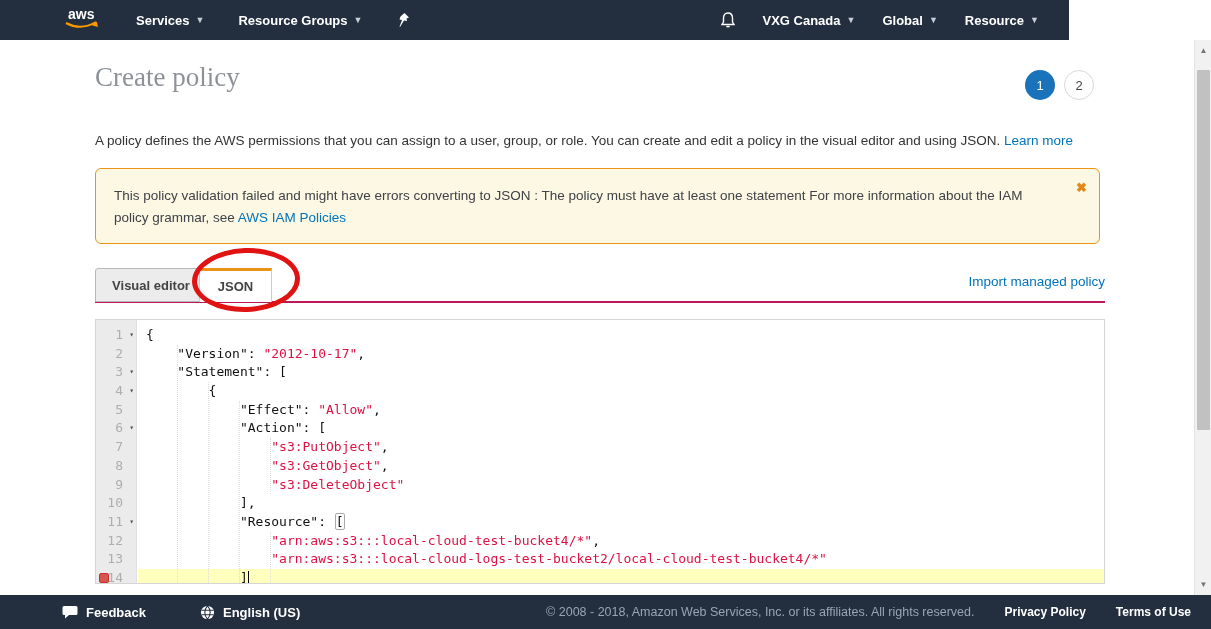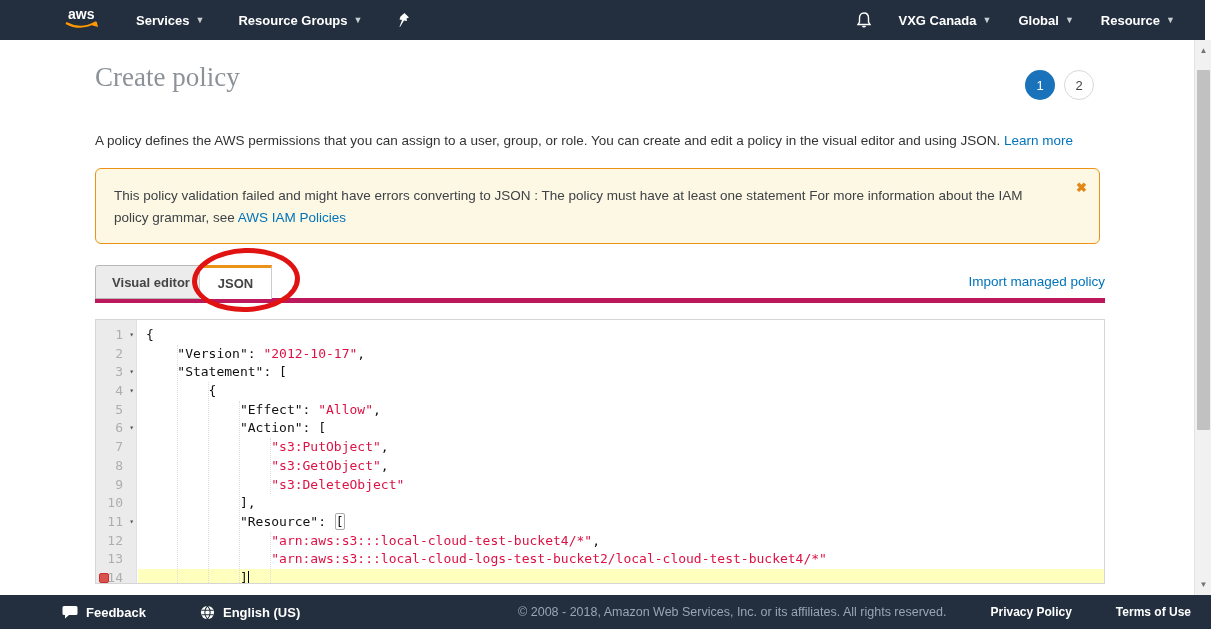--- a/index.html
+++ b/index.html
@@ -1,20 +1,20 @@
 <!DOCTYPE html>
 <html><head>
 <meta charset="utf-8">
 <style>
   * { margin:0; padding:0; box-sizing:border-box; }
   html,body { width:1211px; height:629px; overflow:hidden; background:#fff;
               font-family:"Liberation Sans", sans-serif; }
 
   
-  .topnav { position:absolute; top:0; left:0; width:1205px; height:40px;
+  .topnav { position:absolute; top:0; left:0; width:1069px; height:40px;
             background:#232f3e; display:flex; align-items:center; justify-content:space-between; z-index:30; }
   .nav-left { display:flex; align-items:center; padding-left:60px; gap:34px; }
   .nav-right { display:flex; align-items:center; padding-right:30px; gap:27px; }
   .nav-item { color:#fff; font-size:13px; font-weight:bold; cursor:pointer; display:flex; align-items:center; gap:6px; }
   .caret { font-size:9px; color:#c9ced4; }
   .aws-logo { display:block; }
 
   
   .content { position:absolute; left:95px; top:40px; width:1010px; }
   .page-title { margin-top:22px; font-size:27px; font-weight:400; color:#8d9298;font-family:Liberation Serif, serif; }
@@ -28,21 +28,21 @@
   .link { color:#0073bb; text-decoration:none; cursor:pointer; }
 
   
   .alert { position:relative; margin-top:20px; width:1005px; min-height:72px;
            background:#fcf8e3; border:1px solid #eb9316; border-radius:6px;
            padding:16px 40px 14px 18px; font-size:13.5px; color:#3f4247; line-height:22px; }
   .alert-close { position:absolute; top:8px; right:12px; color:#e38817; font-size:13px;
                  font-weight:bold; cursor:pointer; }
 
   
-  .tabbar { position:relative; margin-top:24px; height:35px; border-bottom:5px solid #be185d; }
+  .tabbar { position:relative; margin-top:24px; height:35px; border-bottom:2px solid #be185d; }
   .tab { position:absolute; bottom:-1px; height:34px; font-size:13px; font-weight:bold; color:#444;
          display:flex; align-items:center; justify-content:center; cursor:pointer; }
   .tab-visual { left:0; width:112px; background:#ececec; border:1px solid #b8b8b8;
                 border-radius:3px 3px 0 0; }
   .tab-json { left:104px; width:73px; background:#fff; border:1px solid #ccc; border-bottom:none;
               border-top:3px solid #eb9316; }
   .import-link { position:absolute; right:0; top:6px; font-size:13.5px; }
   .red-circle { position:absolute; left:97px; top:-20px; width:108px; height:64px;
                 border:5px solid #e01212; border-radius:50%; transform:rotate(-2deg); z-index:20; pointer-events:none; }
 
@@ -72,21 +72,21 @@
   .sb-arrow { position:absolute; left:0; width:17px; height:17px; color:#737373; font-size:8px;
               display:flex; align-items:center; justify-content:center; cursor:pointer; }
   .sb-thumb { position:absolute; left:2px; top:30px; width:13px; height:360px;
               background:#c1c1c1; border-radius:1px; cursor:pointer; }
 
   
   .footer { position:absolute; left:0; top:595px; width:1211px; height:34px; background:#232f3e;
             display:flex; align-items:center; justify-content:space-between; z-index:30; }
   .f-left { display:flex; align-items:center; gap:22px; padding-left:30px; }
   .f-item { display:flex; align-items:center; gap:8px; color:#fff; font-size:13px; font-weight:bold; cursor:pointer;padding-left:32px; }
-  .f-right { display:flex; align-items:center; gap:44px; padding-right:20px; }
+  .f-right { display:flex; align-items:center; gap:30px; padding-right:20px; }
   .f-copy { color:#99a5b3; font-size:12.5px; }
   .f-link { color:#fff; font-size:12px; font-weight:bold; cursor:pointer; }
 </style>
 </head>
 <body>
 
 <div class="topnav">
   <div class="nav-left">
     <span class="aws-logo">
       <svg width="42" height="26" viewBox="0 0 42 26">

